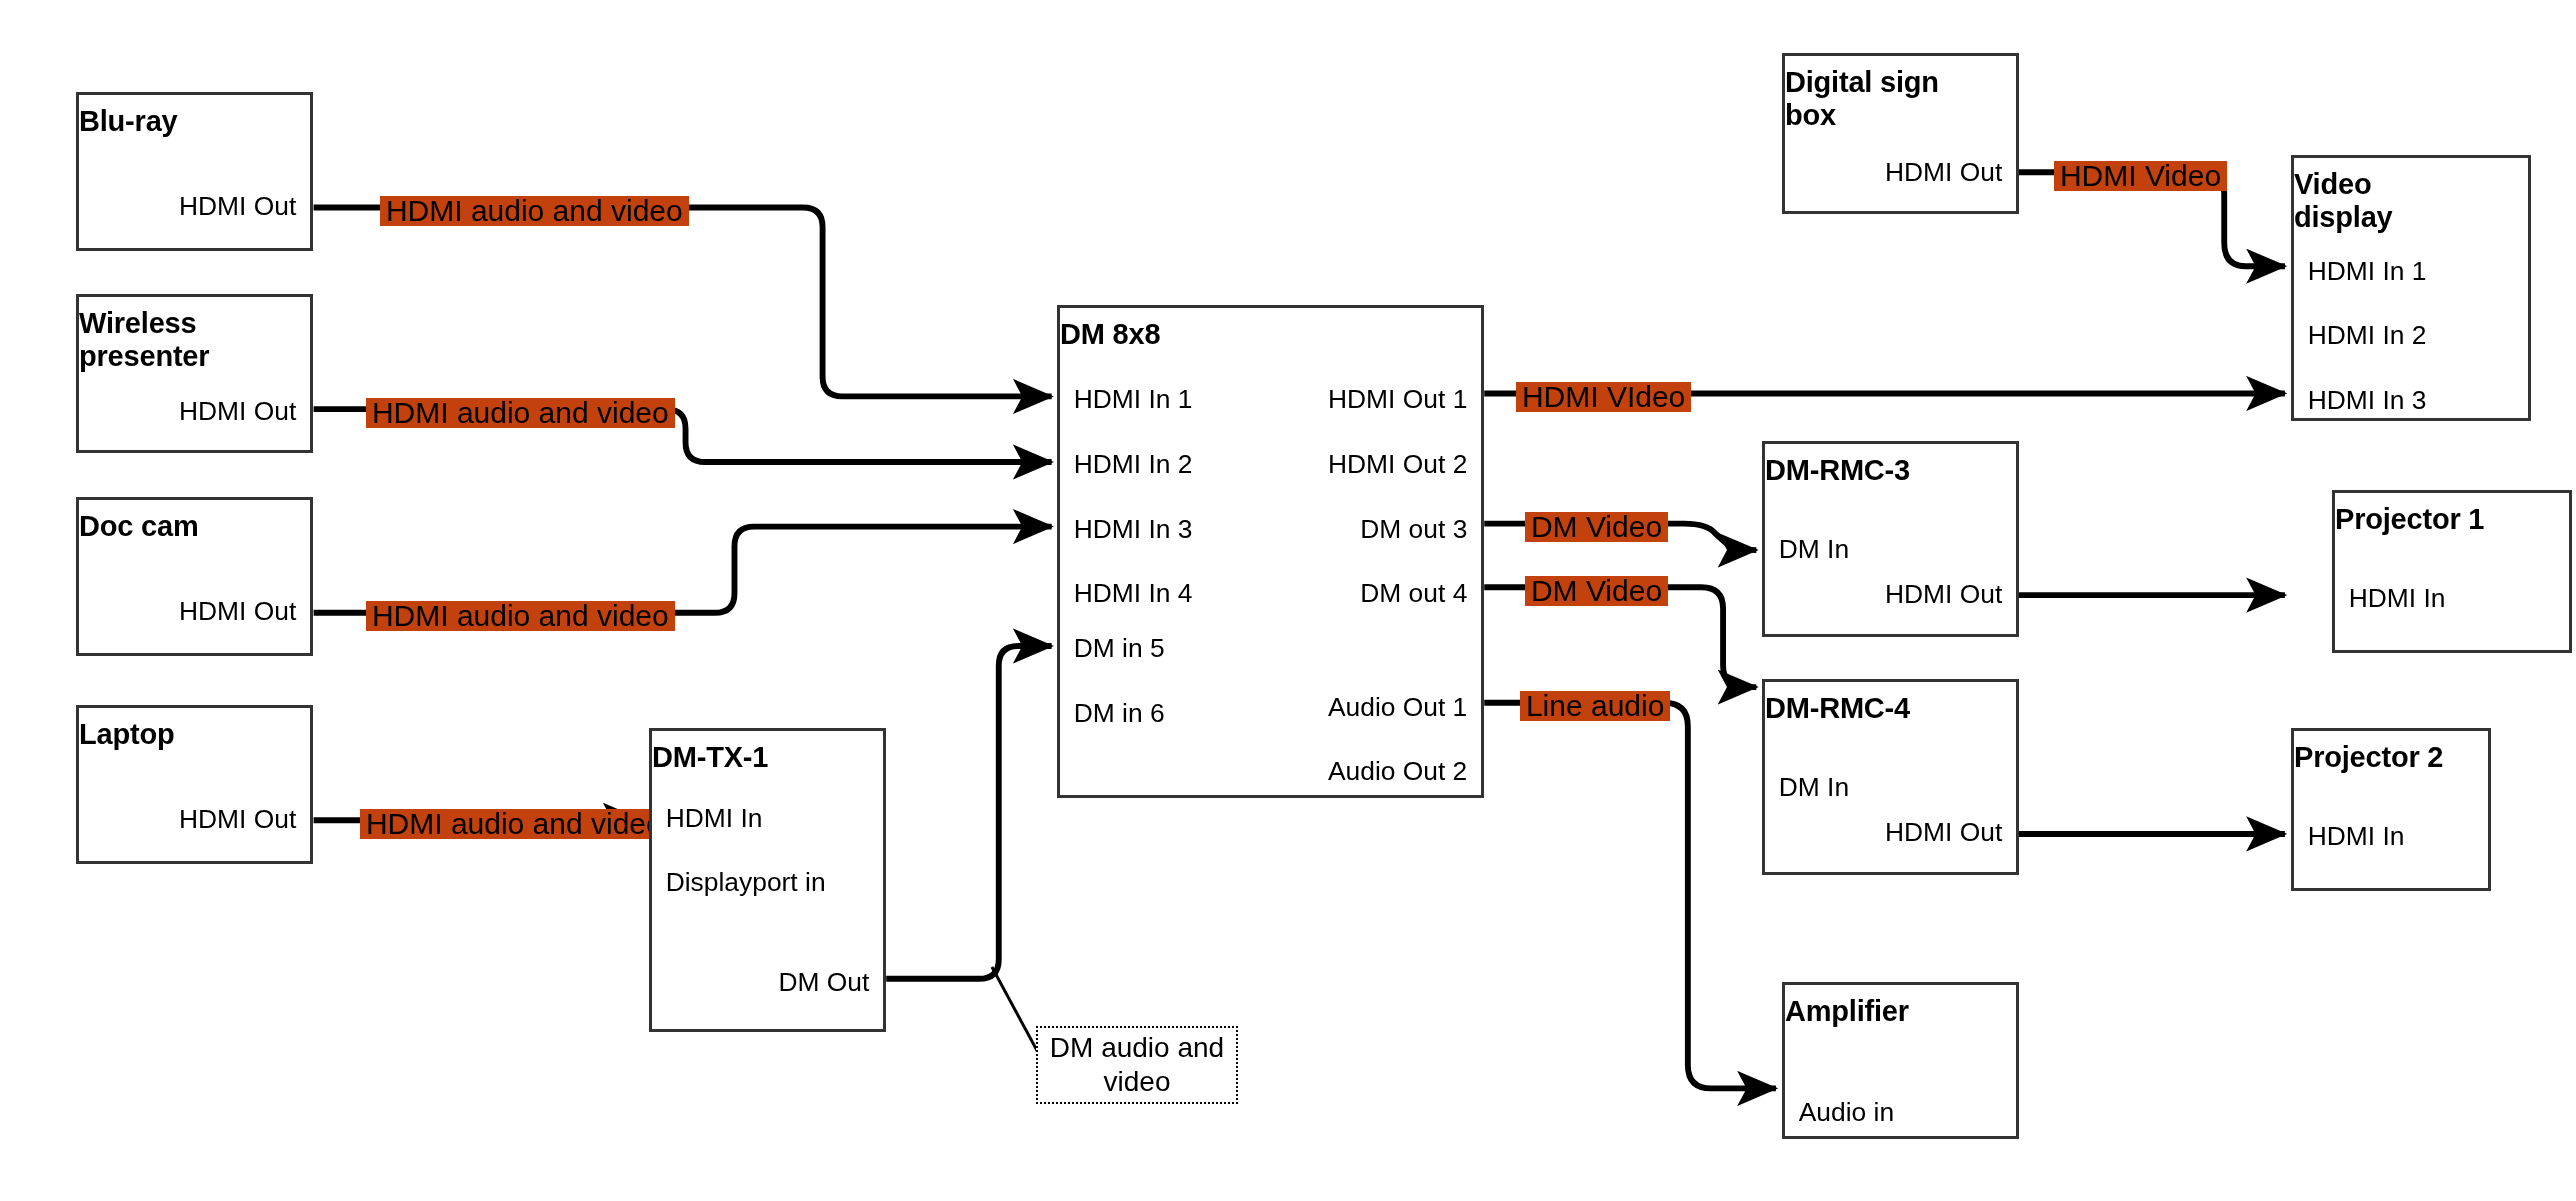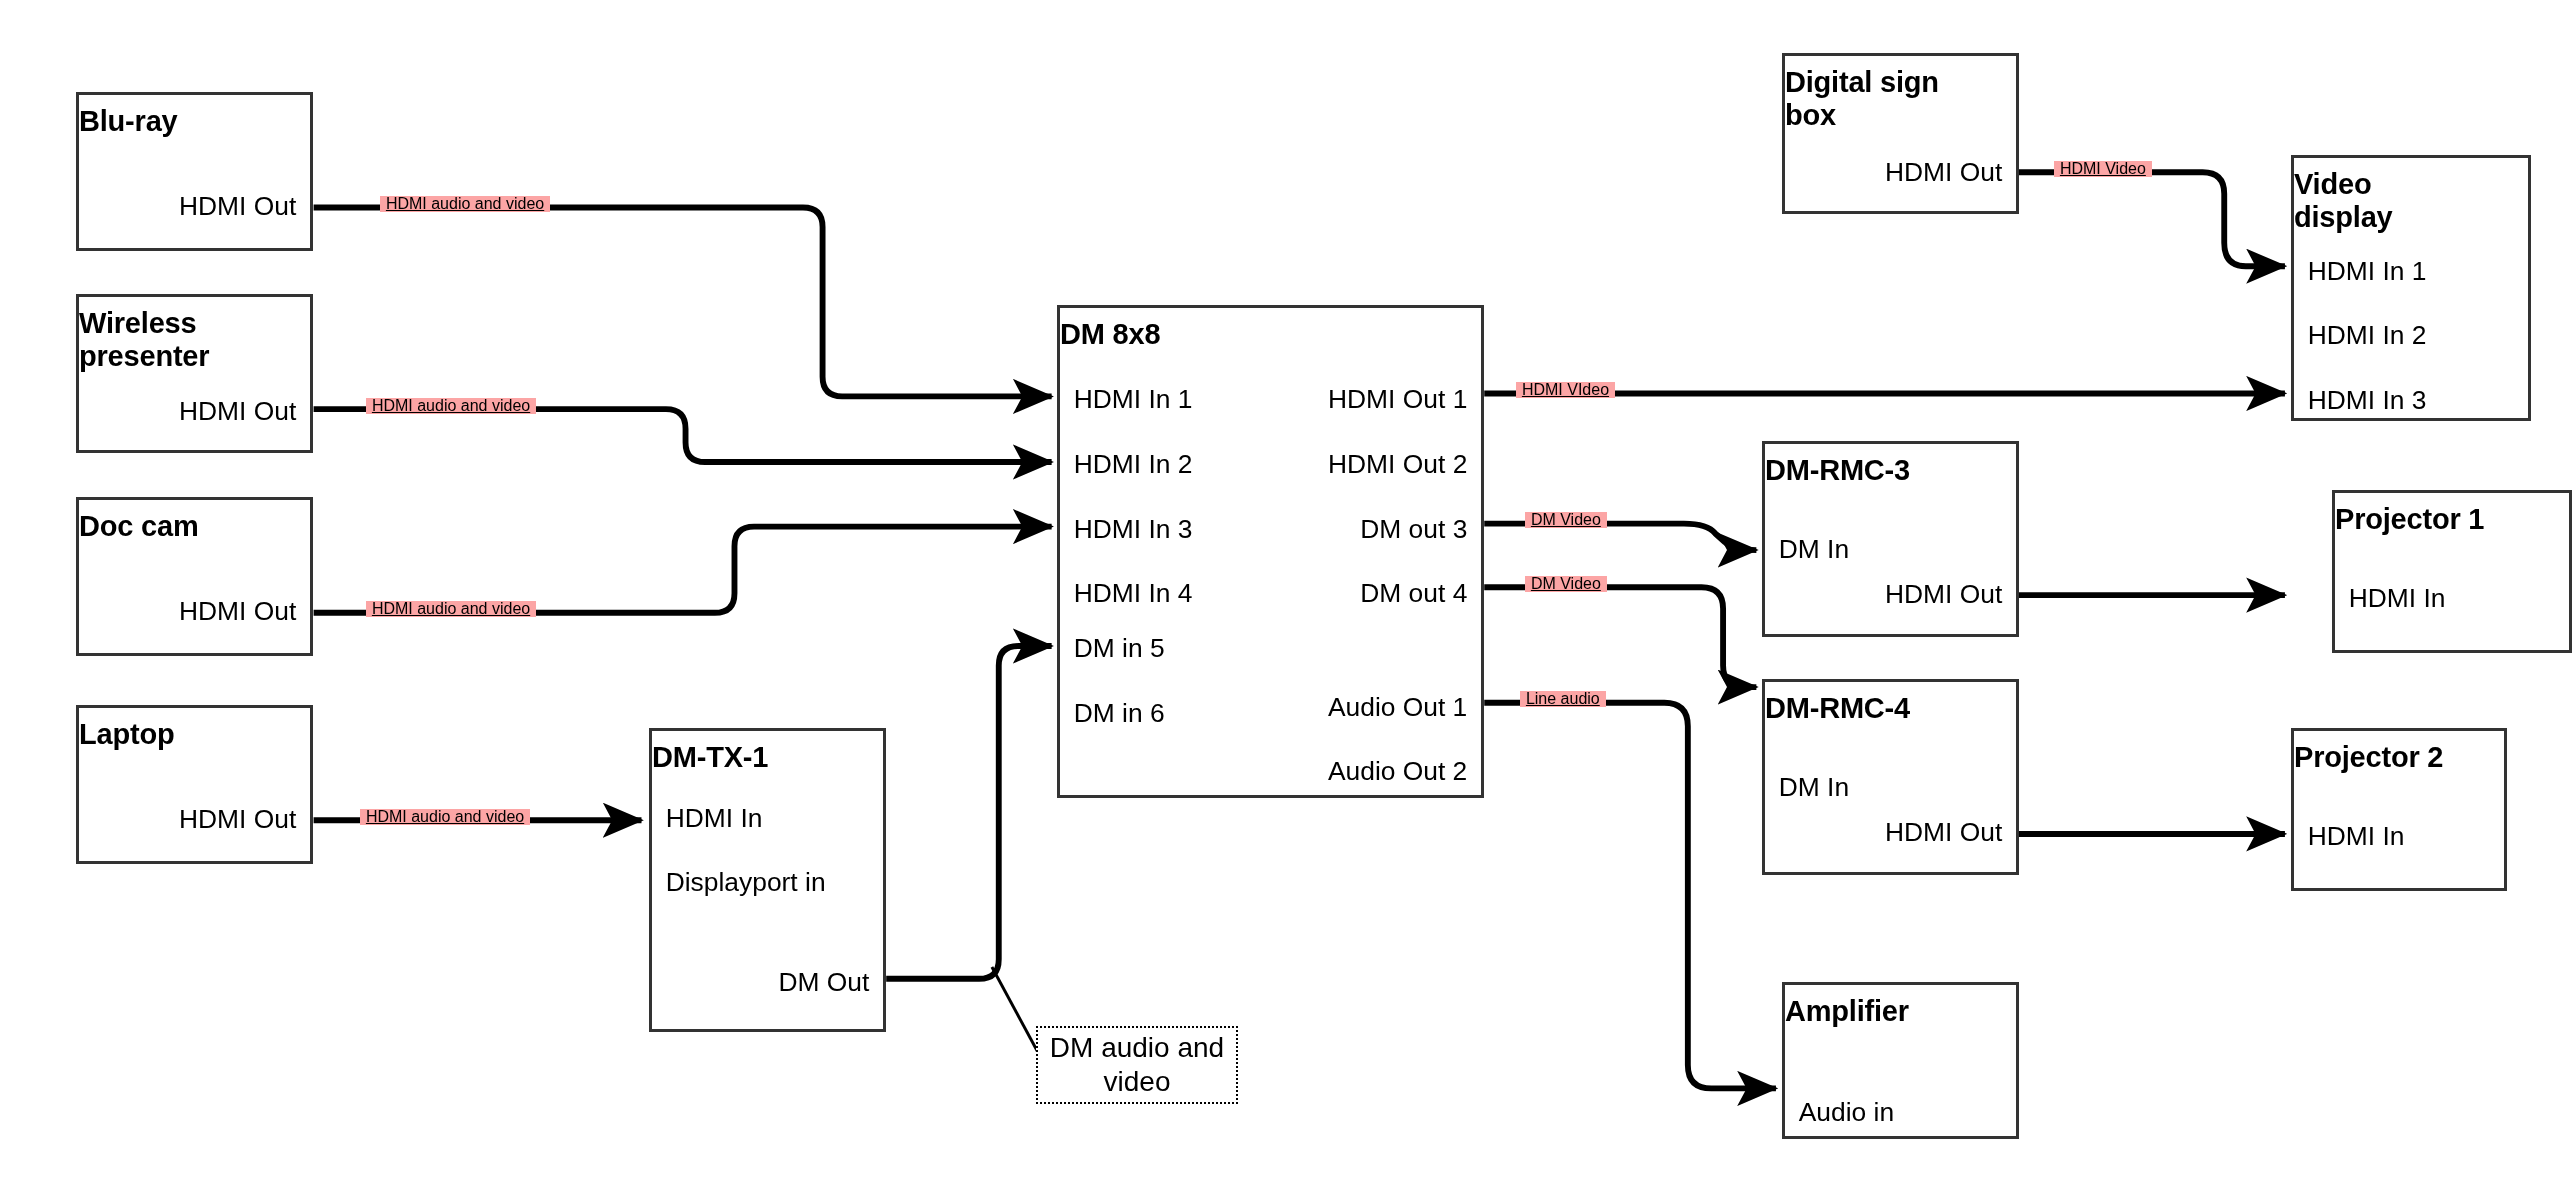--- a/index.html
+++ b/index.html
@@ -17,21 +17,21 @@
 
   .annot{
     position:absolute;border:2.9px dotted #000;background:#fff;box-sizing:border-box;
     display:flex;align-items:center;justify-content:center;text-align:center;
     font-size:28px;color:#000;line-height:1.2;
   }
 
   #wires{position:absolute;left:0;top:0;width:2576px;height:1201px;pointer-events:none;}
   .wire{fill:none;stroke:#000;stroke-width:6;stroke-linecap:butt;stroke-linejoin:round;}
   .wire.thin{stroke-width:3;}
-  .wlabel{position:absolute;font-size:16px;color:#000;white-space:nowrap;background:#fca5a5;padding:0 5.9px;line-height:1;text-decoration:underline;}
+  .wlabel{position:absolute;font-size:30px;color:#000;white-space:nowrap;background:#c2410c;padding:0 5.9px;line-height:1;}
 </style>
 </head>
 <body>
 
 <div id="stage">
 
   <svg id="wires" viewBox="0 0 2631 1227">
     <defs>
       <marker id="arw" markerWidth="7" markerHeight="6" refX="6.6" refY="3" orient="auto" markerUnits="strokeWidth">
         <path d="M0,0 L7,3 L0,6 L1.6,3 Z" fill="#000"></path>
@@ -154,21 +154,21 @@
     <div class="title">DM-RMC-4</div>
     <div class="port left" style="top:92px;">DM In</div>
     <div class="port right" style="top:137px;">HDMI Out</div>
   </div>
 
   <div class="node" style="left:2291px;top:490px;width:240px;height:163px;margin-left:41px;">
     <div class="title">Projector 1</div>
     <div class="port left" style="top:92px;">HDMI In</div>
   </div>
 
-  <div class="node" style="left:2291px;top:728px;width:216px;height:163px;">
+  <div class="node" style="left:2291px;top:728px;width:200px;height:163px;">
     <div class="title">Projector 2</div>
     <div class="port left" style="top:92px;">HDMI In</div>
   </div>
 
   <div class="node" style="left:1782px;top:982px;width:237px;height:157px;">
     <div class="title">Amplifier</div>
     <div class="port left" style="top:114px;">Audio in</div>
   </div>
 
 </div>

